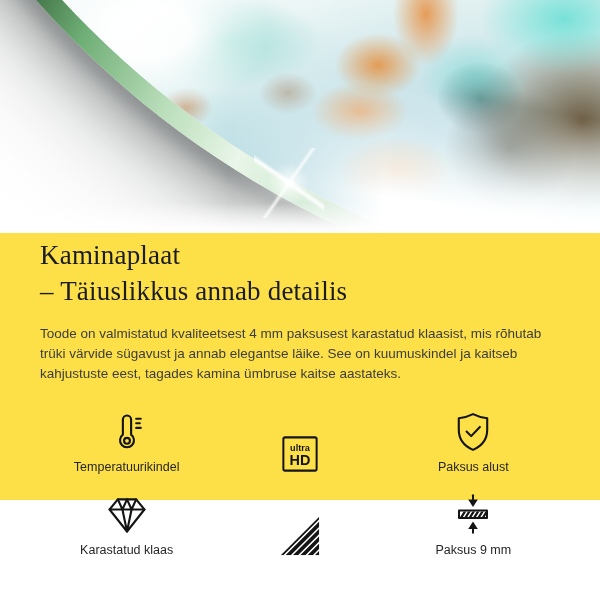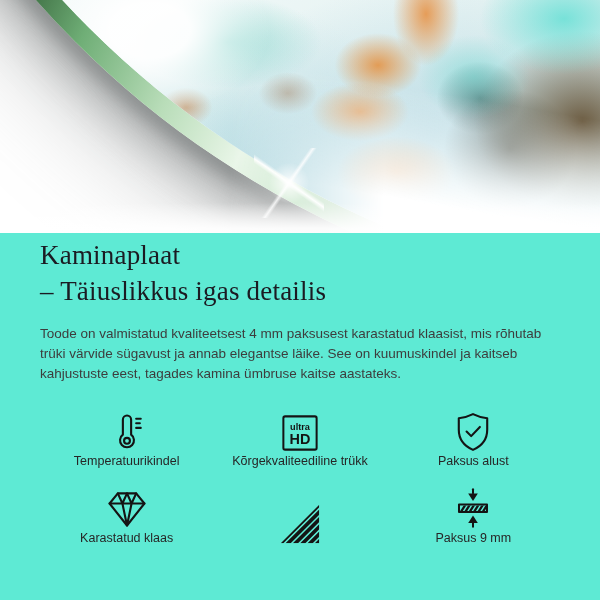--- a/index.html
+++ b/index.html
@@ -4,21 +4,21 @@
 <style>
   html, body {
     margin: 0;
     padding: 0;
     width: 600px;
     height: 600px;
     background: #ffffff;
     overflow: hidden;
     font-family: "Liberation Sans", sans-serif;
   }
-  .page { position: relative; width: 600px; height: 600px; background: #5eead4; }
+  .page { position: relative; width: 600px; height: 500px; background: #fde047; }
 
   
   .hero {
     position: relative;
     width: 600px;
     height: 233px;
     background: #ffffff;
     overflow: hidden;
   }
   .plate-shadow {
@@ -117,21 +117,21 @@
     margin-top: 22px;
     display: grid;
     grid-template-columns: repeat(3, 1fr);
     row-gap: 14px;
   }
   .feature-item {
     display: flex;
     flex-direction: column;
     align-items: center;
     justify-content: flex-end;
-    gap: 0;
+    gap: 6px;
     padding-top: 2px;
   }
   .feature-icon {
     height: 46px;
     display: flex;
     align-items: flex-end;
     justify-content: center;
   }
   .feature-icon svg { display: block; }
   .feature-label {
@@ -154,21 +154,21 @@
     <div class="glass-edge"></div>
     <div class="plate-art"></div>
     <div class="sparkle"></div>
     <div class="hero-fade"></div>
     <div class="hero-bottom-fade"></div>
   </div>
 
   <div class="content">
     <h1 class="page-title">
       <span>Kaminaplaat</span>
-      <span>– Täiuslikkus igas detailis</span>
+      <span>– Täiuslikkus annab detailis</span>
     </h1>
 
     <p class="product-description">Toode on valmistatud kvaliteetsest 4 mm paksusest karastatud klaasist, mis rõhutab trüki värvide sügavust ja annab elegantse läike. See on kuumuskindel ja kaitseb kahjustuste eest, tagades kamina ümbruse kaitse aastateks.</p>
 
     <div class="features-grid">
 
       <div class="feature-item">
         <div class="feature-icon">
           <svg width="44" height="44" viewBox="0 0 48 48">
             <path class="ico" d="M19.5 10.5 a4.5 4.5 0 0 1 9 0 v16.4 a7.6 7.6 0 1 1 -9 0 Z"></path>
@@ -180,21 +180,20 @@
       </div>
 
       <div class="feature-item">
         <div class="feature-icon">
           <svg width="42" height="42" viewBox="0 0 48 48">
             <rect class="ico" x="5" y="5" width="38" height="38" rx="2" stroke-width="3.2"></rect>
             <text class="svg-txt" x="24" y="20.5" font-size="10.5" font-weight="bold">ultra</text>
             <text class="svg-txt" x="24" y="37" font-size="16.5" font-weight="bold">HD</text>
           </svg>
         </div>
-        <div class="feature-label">Kõrgekvaliteediline trükk</div>
       </div>
 
       <div class="feature-item">
         <div class="feature-icon">
           <svg width="44" height="44" viewBox="0 0 48 48">
             <path class="ico" d="M24 4.5 C29 7 34.5 8.5 39.5 9 V21.5 C39.5 32 33 39.5 24 43.5 C15 39.5 8.5 32 8.5 21.5 V9 C13.5 8.5 19 7 24 4.5 Z" stroke-width="2.5"></path>
             <path class="ico" d="M17 23.5 L22 28.5 L31.5 18.5" stroke-width="2.5"></path>
           </svg>
         </div>
         <div class="feature-label">Paksus alust</div>

